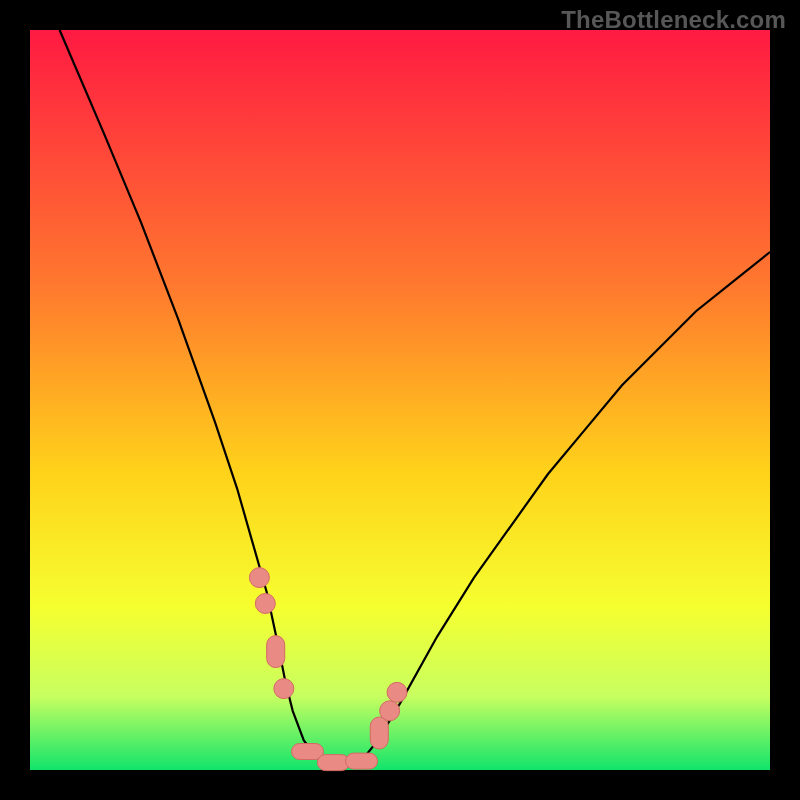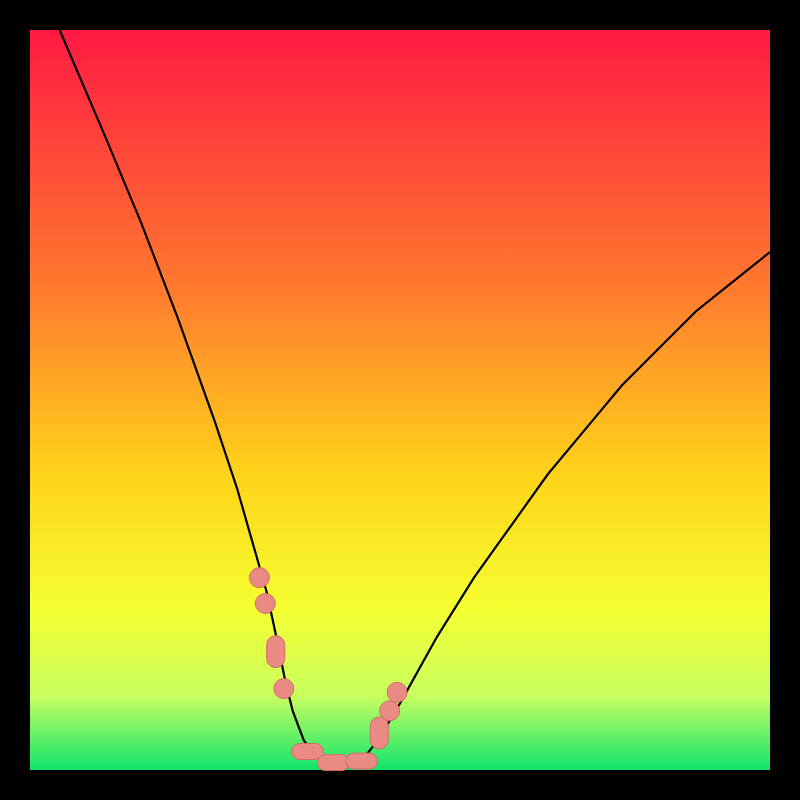--- a/index.html
+++ b/index.html
@@ -30,20 +30,21 @@
   svg.plot {
     position: absolute;
     left: 0;
     top: 0;
   }
 </style>
 </head>
 <body>
 
 <div class="outer">
+  <div class="watermark">TheBottleneck.com</div>
 
   <svg class="plot" width="800" height="800" viewBox="0 0 800 800">
     <defs>
       <linearGradient id="bg-grad" x1="0" y1="0" x2="0" y2="1">
         <stop id="g0" offset="0%" stop-color="#ff1a42"></stop>
         <stop id="g1" offset="35%" stop-color="#ff7a2e"></stop>
         <stop id="g2" offset="60%" stop-color="#ffd31a"></stop>
         <stop id="g3" offset="78%" stop-color="#f5ff30"></stop>
         <stop id="g4" offset="90%" stop-color="#c8ff60"></stop>
         <stop id="g5" offset="100%" stop-color="#11e46b"></stop>

